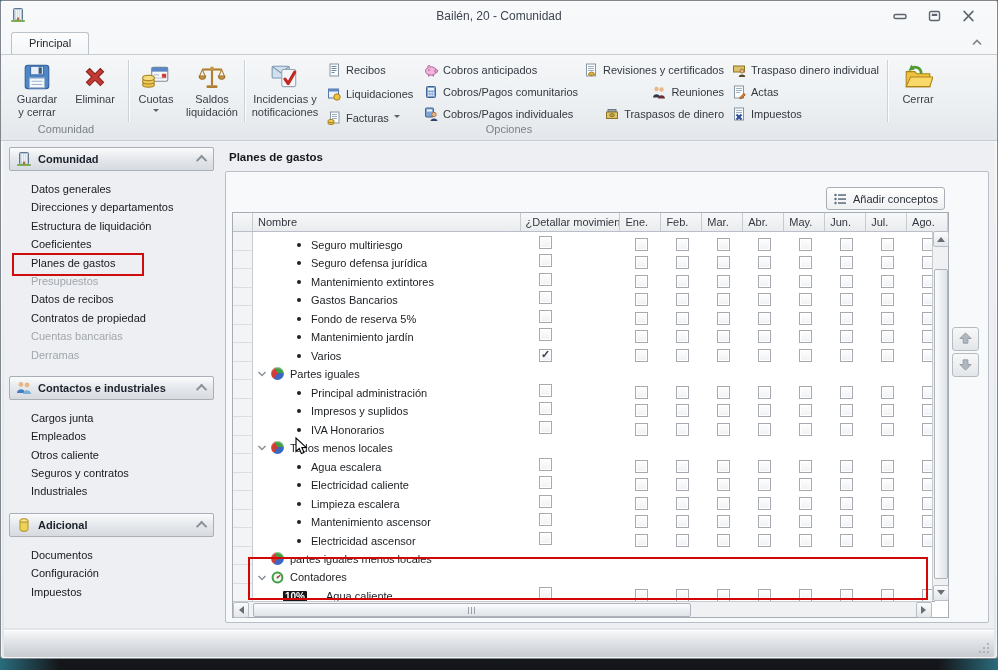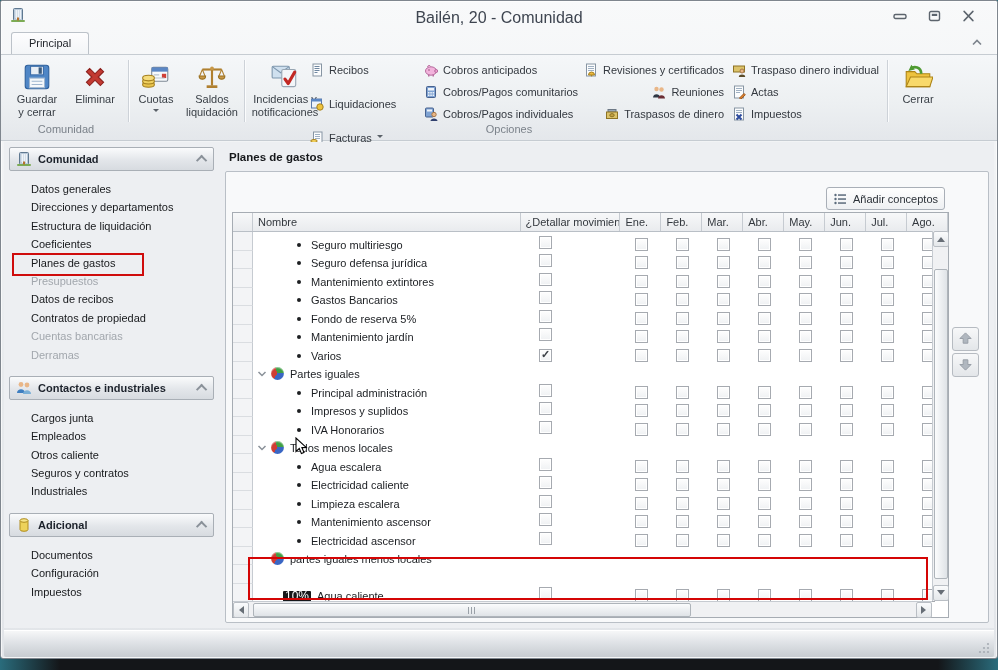--- a/index.html
+++ b/index.html
@@ -11,21 +11,21 @@
   }
   #window {
     position:absolute; left:0; top:0; width:998px; height:659px;
     background:linear-gradient(#f8f9fa,#e7eaed 60%,#e2e5e9);
     border:1px solid #7f868e; border-radius:2px 2px 3px 3px;
     box-shadow:inset 0 0 0 1px rgba(255,255,255,.65);
   }
   
   .titlebar { position:absolute; left:0; top:0; right:0; height:30px; }
   .app-icon { position:absolute; left:9px; top:6px; width:18px; height:18px; }
-  .title { position:absolute; left:0; right:0; top:8px; text-align:center; font-size:16px; color:#3e4550; }
+  .title { position:absolute; left:0; right:0; top:8px; text-align:center; font-size:12px; color:#3e4550; }
   .winbtn { position:absolute; top:8px; width:22px; height:16px; display:flex; align-items:center; justify-content:center; cursor:default; }
   .winbtn.min{ right:86px; } .winbtn.res{ right:52px; } .winbtn.cls{ right:18px; }
   
   .tabrow { position:absolute; left:0; top:30px; right:0; height:23px; }
   .tab {
     position:absolute; left:10px; top:1px; width:78px; height:22px;
     background:linear-gradient(#fdfdfe,#f3f5f7);
     border:1px solid #bcc2c9; border-bottom:none; border-radius:3px 3px 0 0;
     text-align:center; line-height:21px; color:#23272d;
   }
@@ -82,21 +82,21 @@
   .grow .ind { width:20px; height:100%; background:#f3f4f6; border-right:1px solid #c6cbd1; border-bottom:1px solid #dadde1; flex:none; }
   .grow .nm { width:268px; display:flex; align-items:center; overflow:hidden; white-space:nowrap; flex:none; }
   .grow .det { width:100px; padding-left:18px; flex:none; }
   .grow .mes { width:41px; display:flex; justify-content:center; flex:none; }
   .nm.leaf { padding-left:44px; } .nm.group { padding-left:4px; } .nm.badge-row { padding-left:30px; }
   .bullet { width:4px; height:4px; background:#1d1f22; border-radius:50%; margin-right:10px; flex:none; }
   .chev { width:10px; height:9px; margin-right:4px; flex:none; display:inline-flex; }
   .chev-sp { width:14px; flex:none; }
   .gicon { width:13px; height:13px; margin-right:6px; flex:none; display:inline-flex; }
   .pie { border-radius:50%; background:conic-gradient(from 215deg,#cf3d35 0 125deg,#3f9f45 125deg 235deg,#3a66c4 235deg 360deg); box-shadow:inset 0 1px 1px rgba(255,255,255,.5); }
-  .badge10 { background:#17181a; color:#fff; font-size:12px; font-weight:normal; line-height:9px; padding:1px 2px; border-radius:1px; margin-right:6px; flex:none; }
+  .badge10 { background:#17181a; color:#fff; font-size:10px; font-weight:bold; line-height:9px; padding:1px 2px; border-radius:1px; margin-right:19px; flex:none; }
   .cb { width:13px; height:13px; border:1px solid #a6aab0; background:linear-gradient(#fefefe,#eff1f3); box-shadow:inset 0 0 0 1px #fff; display:inline-flex; align-items:center; justify-content:center; }
   .cb.checked::after { content:"\2713"; color:#3c4147; font-size:11px; font-weight:bold; margin-top:-2px; }
   
   .vscroll { position:absolute; left:928px; top:89px; width:16px; height:370px; background:#f0f1f3; border-left:1px solid #c6cbd1; }
   .vbtn,.hbtn { position:absolute; background:linear-gradient(#fafbfc,#e4e7ea); border:1px solid #b9bec4; border-radius:2px; display:flex; align-items:center; justify-content:center; }
   .vbtn { left:0; width:16px; height:16px; } .vbtn.up{ top:0; } .vbtn.dn{ bottom:0; }
   .vthumb { position:absolute; left:1px; top:38px; width:14px; height:310px; background:linear-gradient(90deg,#fbfcfd,#dfe3e7); border:1px solid #aeb4ba; border-radius:2px; }
   .hscroll { position:absolute; left:229px; top:459px; width:699px; height:16px; background:#f0f1f3; border-top:1px solid #c6cbd1; }
   .hbtn { top:0; width:16px; height:16px; } .hbtn.lf{ left:0; } .hbtn.rt{ right:0; }
   .hthumb { position:absolute; left:20px; top:1px; width:438px; height:14px; background:linear-gradient(#fbfcfd,#dfe3e7); border:1px solid #aeb4ba; border-radius:2px; display:flex; align-items:center; justify-content:center; }
@@ -220,21 +220,21 @@
             <rect x="2" y="4" width="16" height="11" rx="1" fill="#cfe0ef" stroke="#7d96ad"></rect>
             <path d="M2.5 4.5 L10 10 L17.5 4.5" fill="none" stroke="#7d96ad"></path>
             <rect x="11" y="7" width="13" height="16" rx="1.5" fill="#f3f6f9" stroke="#97a5b2"></rect>
             <path d="M14 16 L17 20 L23 9.5" stroke="#c22823" stroke-width="3" fill="none" stroke-linecap="round" stroke-linejoin="round"></path>
           </svg>
         </span>
       <span class="bl">Incidencias y</span>
       <span class="bl">notificaciones</span>
     </div>
     <div id="smallcols">
-        <div class="scol" style="left: 306px; width: 96px; gap: 13px;">
+        <div class="scol" style="left: 323px; width: 96px; gap: 3px;">
           <div class="smallbtn">
             <span class="sicon">
               <svg viewBox="0 0 14 14" width="14" height="14">
                 <rect x="3" y="1" width="8.5" height="12" fill="#fbfcfd" stroke="#8795a3"></rect>
                 <path d="M4.5 3.5h5M4.5 5.5h5M4.5 7.5h5M4.5 9.5h3" stroke="#6f87a0"></path>
               </svg>
             </span>
             <span>Recibos</span>
           </div>
           <div class="smallbtn">
@@ -990,20 +990,35 @@
           <div class="grow">
             <span class="ind"></span>
             <span class="nm group">
               <span class="chev-sp"></span>
               <span class="gicon pie"></span>
               <span>partes iguales menos locales</span>
             </span>
           </div>
           <div class="grow">
             <span class="ind"></span>
+            <span class="nm group">
+              <span class="chev">
+                <svg width="10" height="9" viewBox="0 0 10 9">
+                  <path d="M1.5 3 L5 6.5 L8.5 3" fill="none" stroke="#8a9199" stroke-width="1.5"></path>
+                </svg>
+              </span>
+              <span class="gicon">
+                <svg viewBox="0 0 14 14" width="13" height="13">
+                  <circle cx="7" cy="7" r="5.3" fill="#f2f7f2" stroke="#3f9f45" stroke-width="2.2"></circle>
+                  <path d="M7 7 L10 4.5" stroke="#c03030" stroke-width="1.5"></path>
+                  <circle cx="7" cy="7" r="1" fill="#555"></circle>
+                </svg>
+              </span>
+              <span>Contadores</span>
+            </span>
           </div>
           <div class="grow">
             <span class="ind"></span>
             <span class="nm badge-row">
               <span class="badge10">10%</span>
               <span>Agua caliente</span>
             </span>
             <span class="det"><span class="cb"></span></span>
             <span class="mes">
               <span class="cb"></span>

